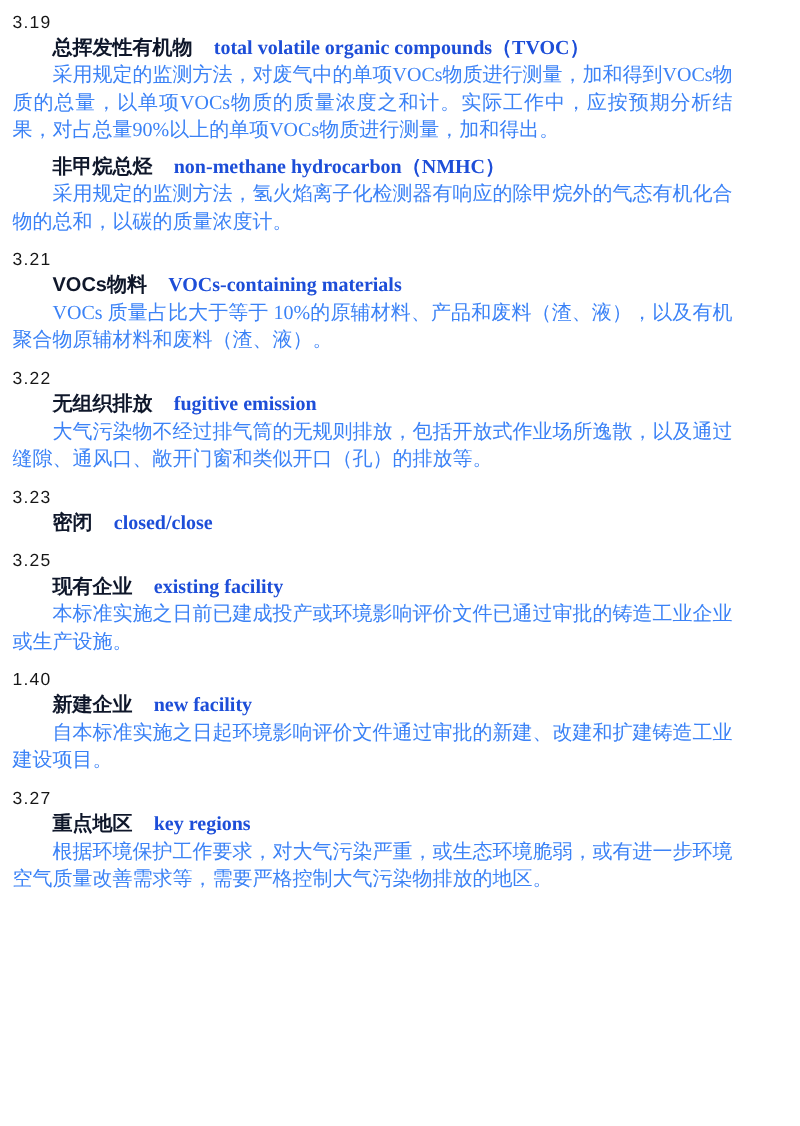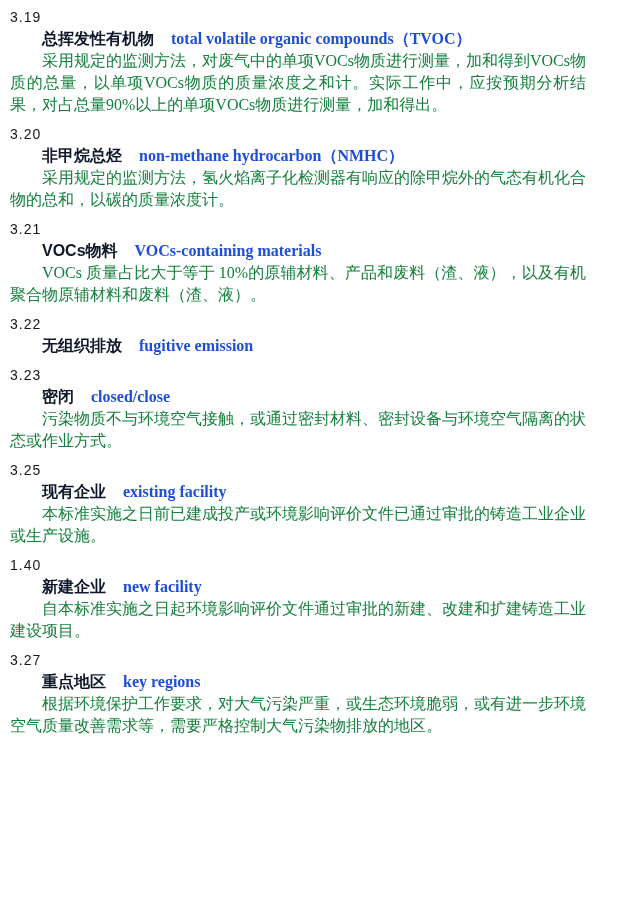--- a/index.html
+++ b/index.html
@@ -48,39 +48,38 @@
     font-weight: bold;
     margin-left: 13px;
     color: #1d4ed8;
   }
   .clause-body {
     margin: 0;
     font-size: 16px;
     line-height: 22px;
     text-indent: 2em;
     text-align: justify;
-    color: #15803d;
+    color: #3b82f6;
   }
 </style>
 </head>
 <body>
 
 <div class="page">
 
   <section class="clause">
     <div class="clause-num">3.19</div>
     <div class="term-line">
       <span class="term-zh">总挥发性有机物</span>
       <span class="term-en">total volatile organic compounds（TVOC）</span>
     </div>
     <p class="clause-body">采用规定的监测方法，对废气中的单项VOCs物质进行测量，加和得到VOCs物质的总量，以单项VOCs物质的质量浓度之和计。实际工作中，应按预期分析结果，对占总量90%以上的单项VOCs物质进行测量，加和得出。</p>
   </section>
 
   <section class="clause">
-    <div class="clause-num">3.20</div>
     <div class="term-line">
       <span class="term-zh">非甲烷总烃</span>
       <span class="term-en">non-methane hydrocarbon（NMHC）</span>
     </div>
     <p class="clause-body">采用规定的监测方法，氢火焰离子化检测器有响应的除甲烷外的气态有机化合物的总和，以碳的质量浓度计。</p>
   </section>
 
   <section class="clause">
     <div class="clause-num">3.21</div>
     <div class="term-line">
@@ -89,29 +88,29 @@
     </div>
     <p class="clause-body">VOCs 质量占比大于等于 10%的原辅材料、产品和废料（渣、液），以及有机聚合物原辅材料和废料（渣、液）。</p>
   </section>
 
   <section class="clause">
     <div class="clause-num">3.22</div>
     <div class="term-line">
       <span class="term-zh">无组织排放</span>
       <span class="term-en">fugitive emission</span>
     </div>
+    <p class="clause-body">大气污染物不经过排气筒的无规则排放，包括开放式作业场所逸散，以及通过缝隙、通风口、敞开门窗和类似开口（孔）的排放等。</p>
   </section>
 
   <section class="clause">
     <div class="clause-num">3.23</div>
     <div class="term-line">
       <span class="term-zh">密闭</span>
       <span class="term-en">closed/close</span>
     </div>
-    <p class="clause-body">污染物质不与环境空气接触，或通过密封材料、密封设备与环境空气隔离的状态或作业方式。</p>
   </section>
 
 
   <section class="clause">
     <div class="clause-num">3.25</div>
     <div class="term-line">
       <span class="term-zh">现有企业</span>
       <span class="term-en">existing facility</span>
     </div>
     <p class="clause-body">本标准实施之日前已建成投产或环境影响评价文件已通过审批的铸造工业企业或生产设施。</p>

